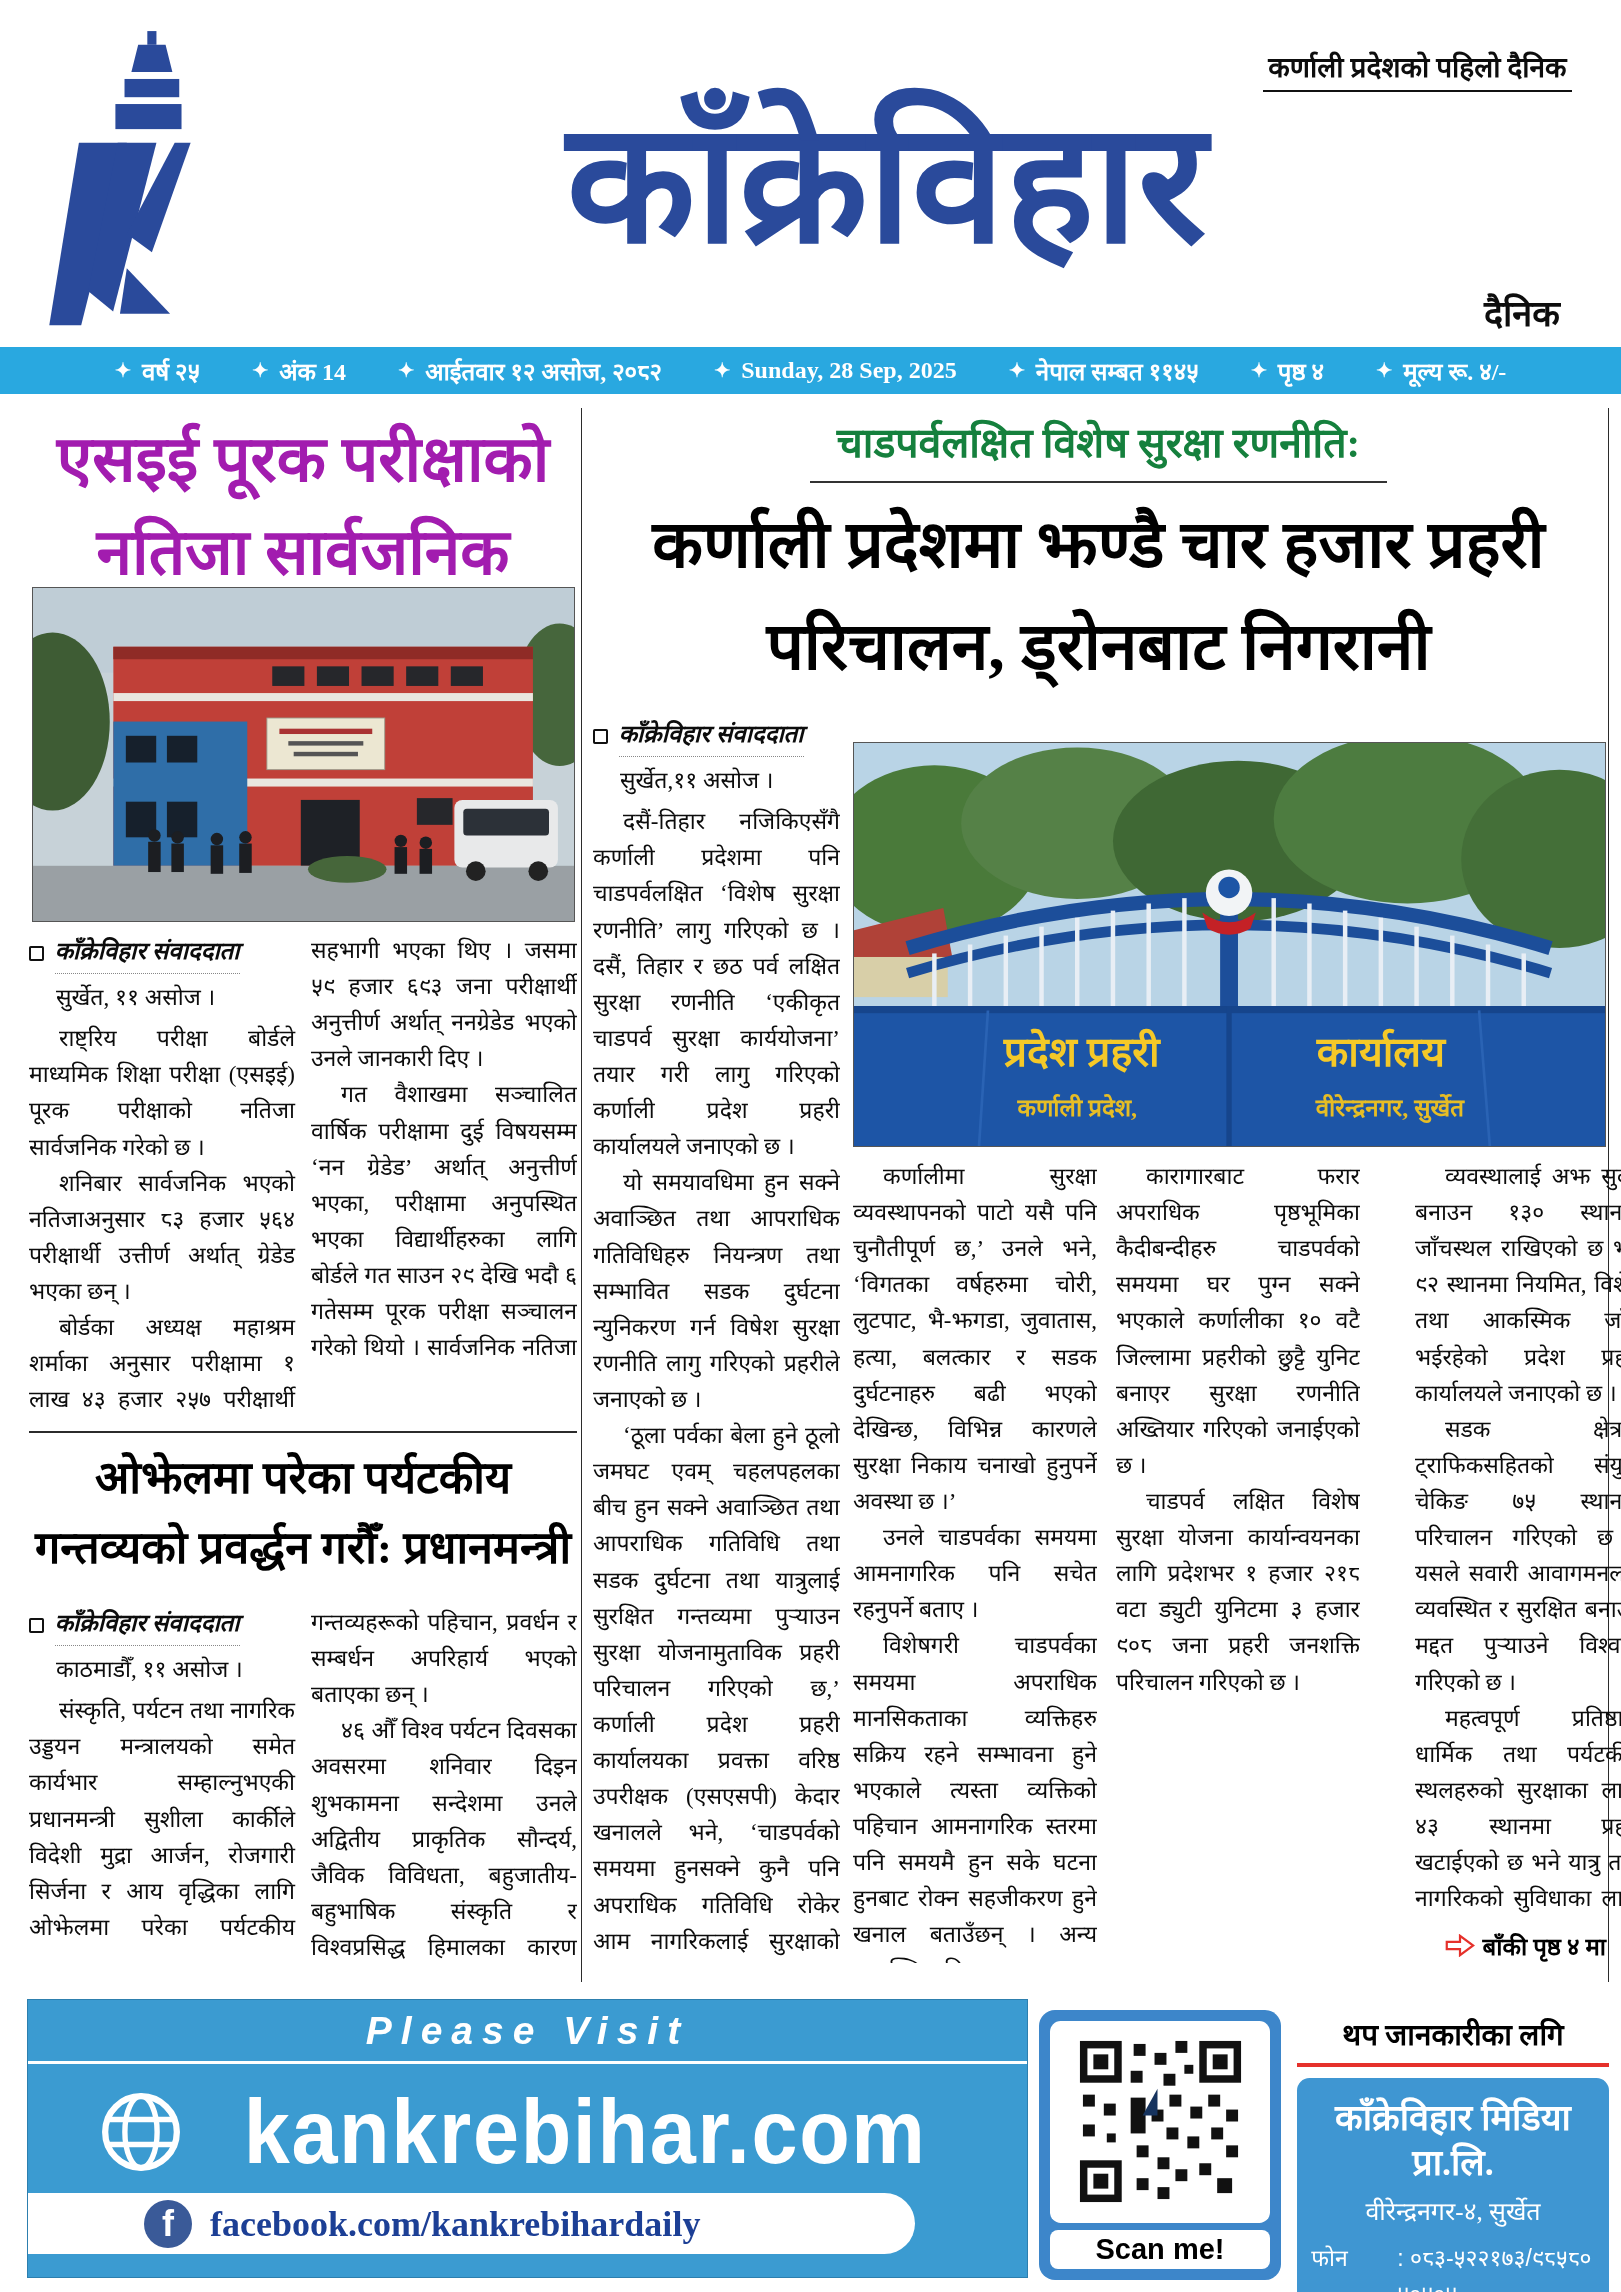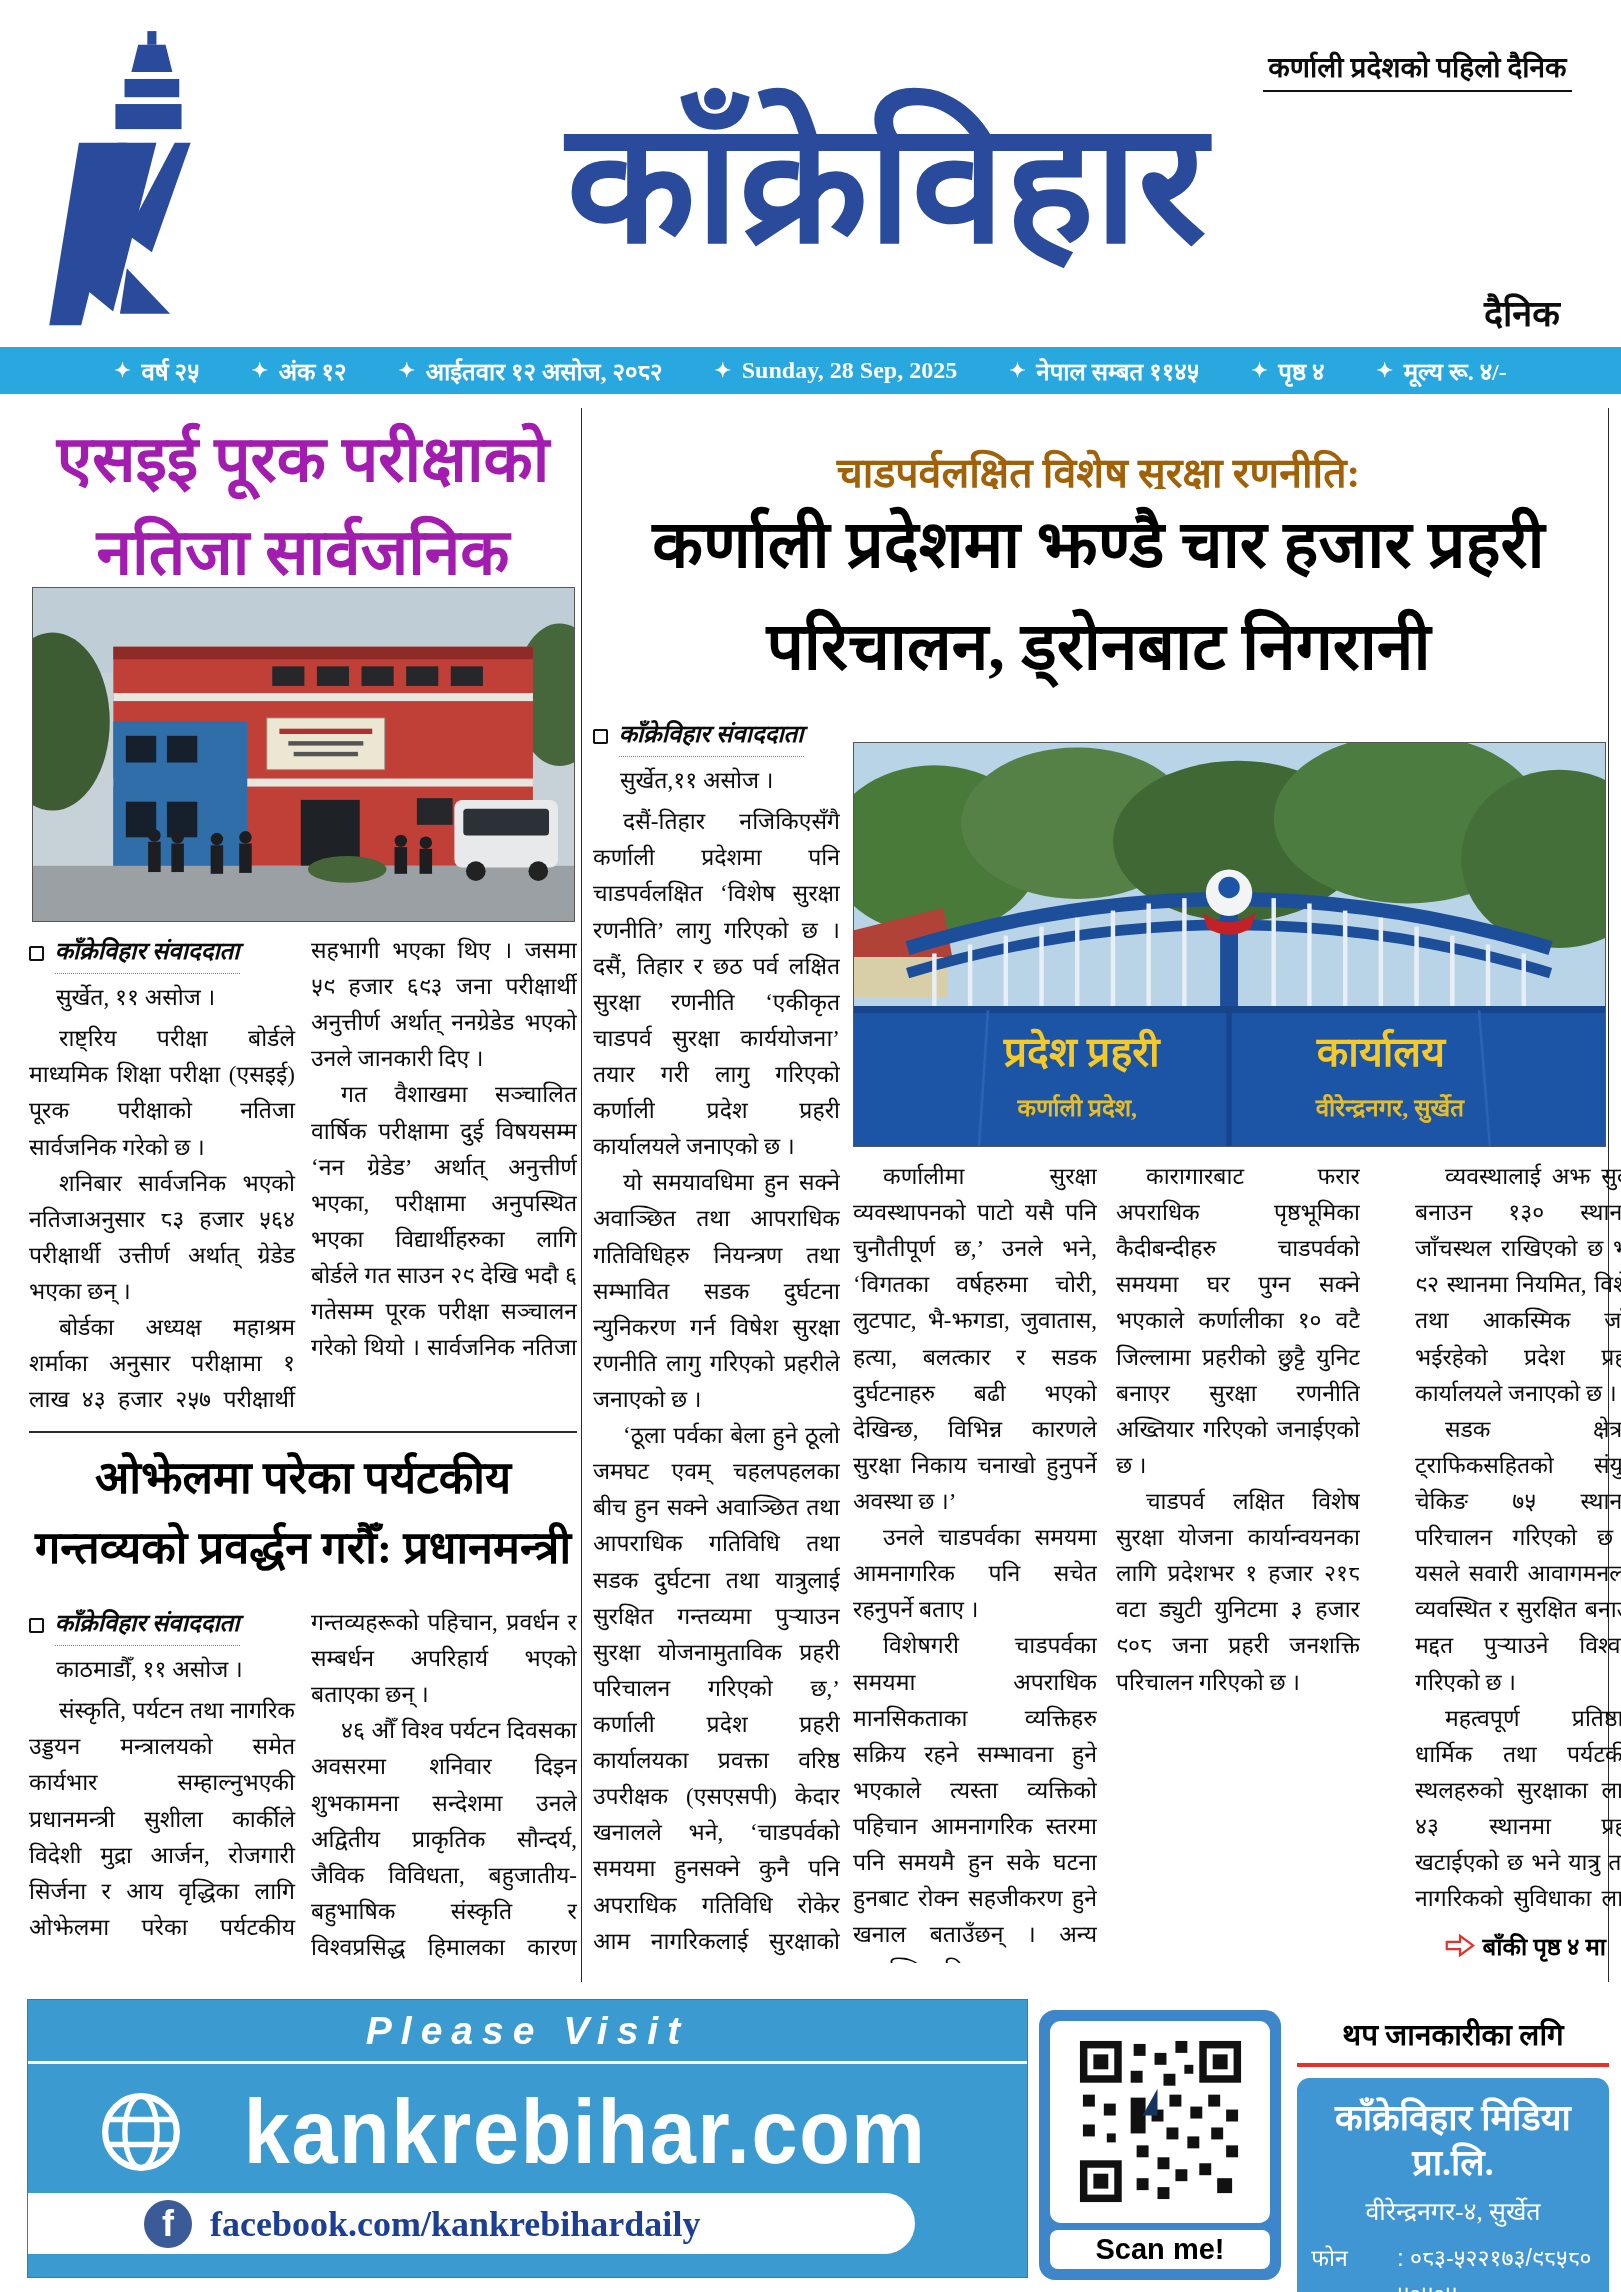--- a/index.html
+++ b/index.html
@@ -52,22 +52,22 @@
 
   .hr-left{position:absolute;left:29px;top:1431px;width:548px;height:1.8px;background:#2b2b2b;}
 
   
   .tour-headline{position:absolute;left:27px;top:1444px;width:552px;height:150px;overflow:hidden;
     font-size:45px;font-weight:bold;text-align:center;line-height:1.55;color:#000;}
   .tour-body{position:absolute;left:29px;top:1605px;width:548px;height:376px;}
 
   
   .kicker-wrap{position:absolute;left:591px;top:419px;width:1015px;text-align:center;height:70px;overflow:hidden;}
-  .kicker{display:inline-block;font-size:41px;font-weight:bold;color:#a16207;
-    border-bottom:2.7px solid #333;padding:0 27px 12.5px 27px;line-height:1.2;margin-top:30px;}
+  .kicker{display:inline-block;font-size:41px;font-weight:bold;color:#15803d;
+    border-bottom:2.7px solid #333;padding:0 27px 12.5px 27px;line-height:1.2;}
   .main-headline{position:absolute;left:591px;top:494px;width:1015px;height:222px;overflow:hidden;
     font-size:66px;font-weight:bold;text-align:center;line-height:1.55;color:#000;}
   .mcol{position:absolute;overflow:hidden;}
   .mcol1{left:593px;top:716px;width:247px;height:1247px;}
   .mcol2{left:853px;top:1159px;width:244px;height:804px;}
   .mcol3{left:1116px;top:1159px;width:244px;height:804px;}
   .mcol4{left:1379px;top:1159px;width:227px;height:763px;margin-left:36px;}
   .gate-photo{position:absolute;left:853px;top:742px;width:753px;height:405px;}
   .continuation{position:absolute;left:1379px;top:1926px;width:227px;height:39px;background:#fff;
     display:flex;align-items:center;justify-content:flex-end;gap:7.2px;
@@ -124,21 +124,21 @@
   <div class="masthead-tagline">कर्णाली प्रदेशको पहिलो दैनिक</div>
   <div class="daily-label">दैनिक</div>
 
   <div class="datebar">
       <span class="dl-item">
         <span class="dl-diamond">✦</span>
         <span>वर्ष २५</span>
       </span>
       <span class="dl-item">
         <span class="dl-diamond">✦</span>
-        <span>अंक १२</span>
+        <span>अंक 14</span>
       </span>
       <span class="dl-item">
         <span class="dl-diamond">✦</span>
         <span>आईतवार १२ असोज, २०८२</span>
       </span>
       <span class="dl-item">
         <span class="dl-diamond">✦</span>
         <span>Sunday, 28 Sep, 2025</span>
       </span>
       <span class="dl-item">

